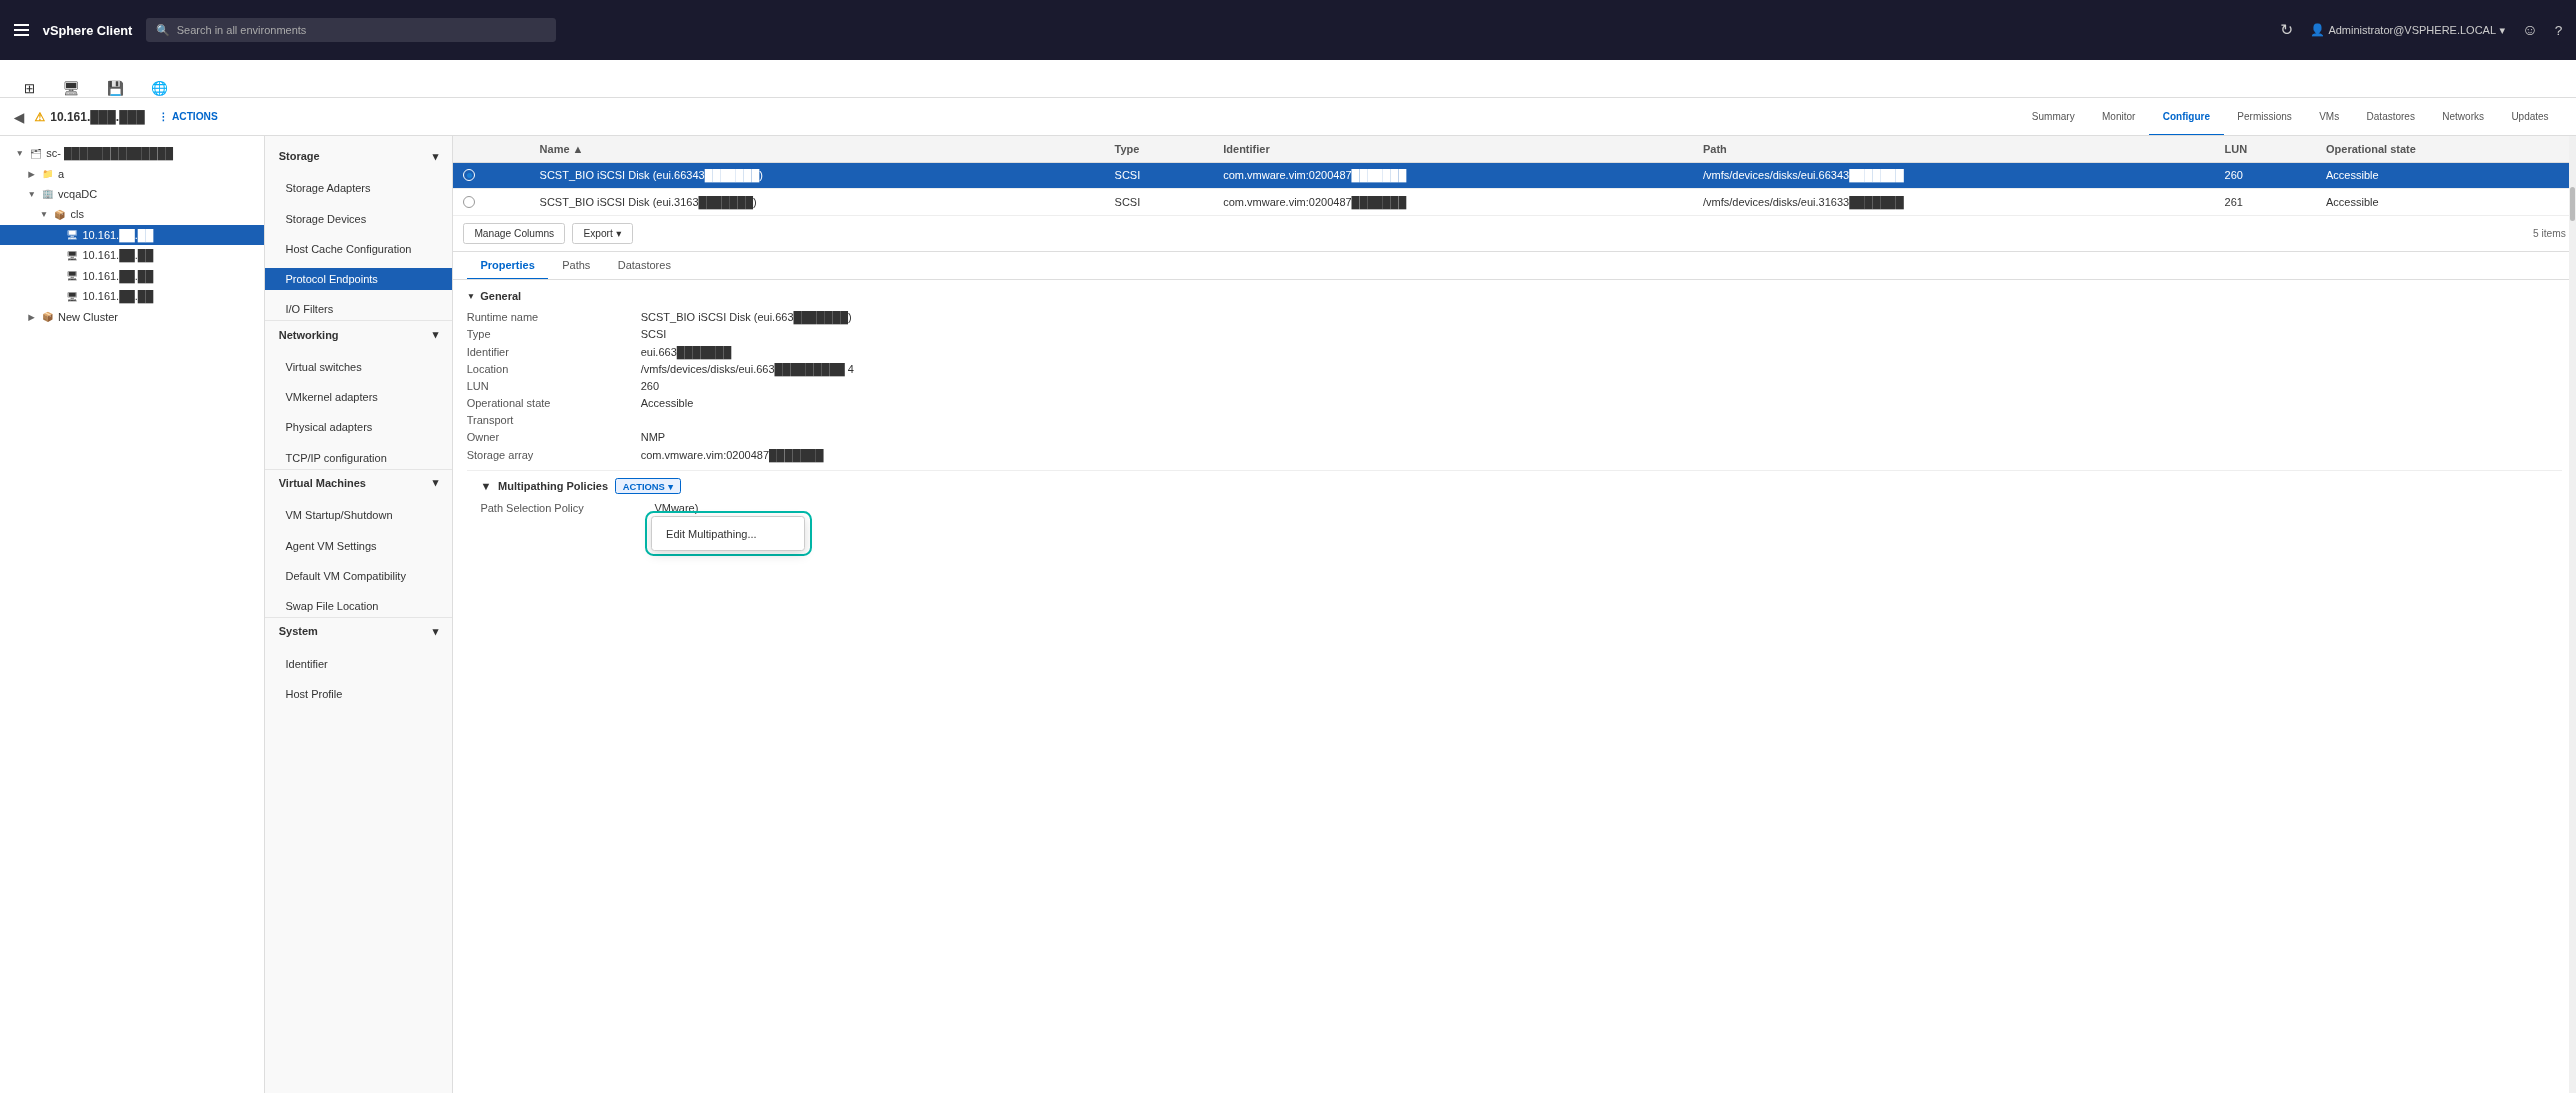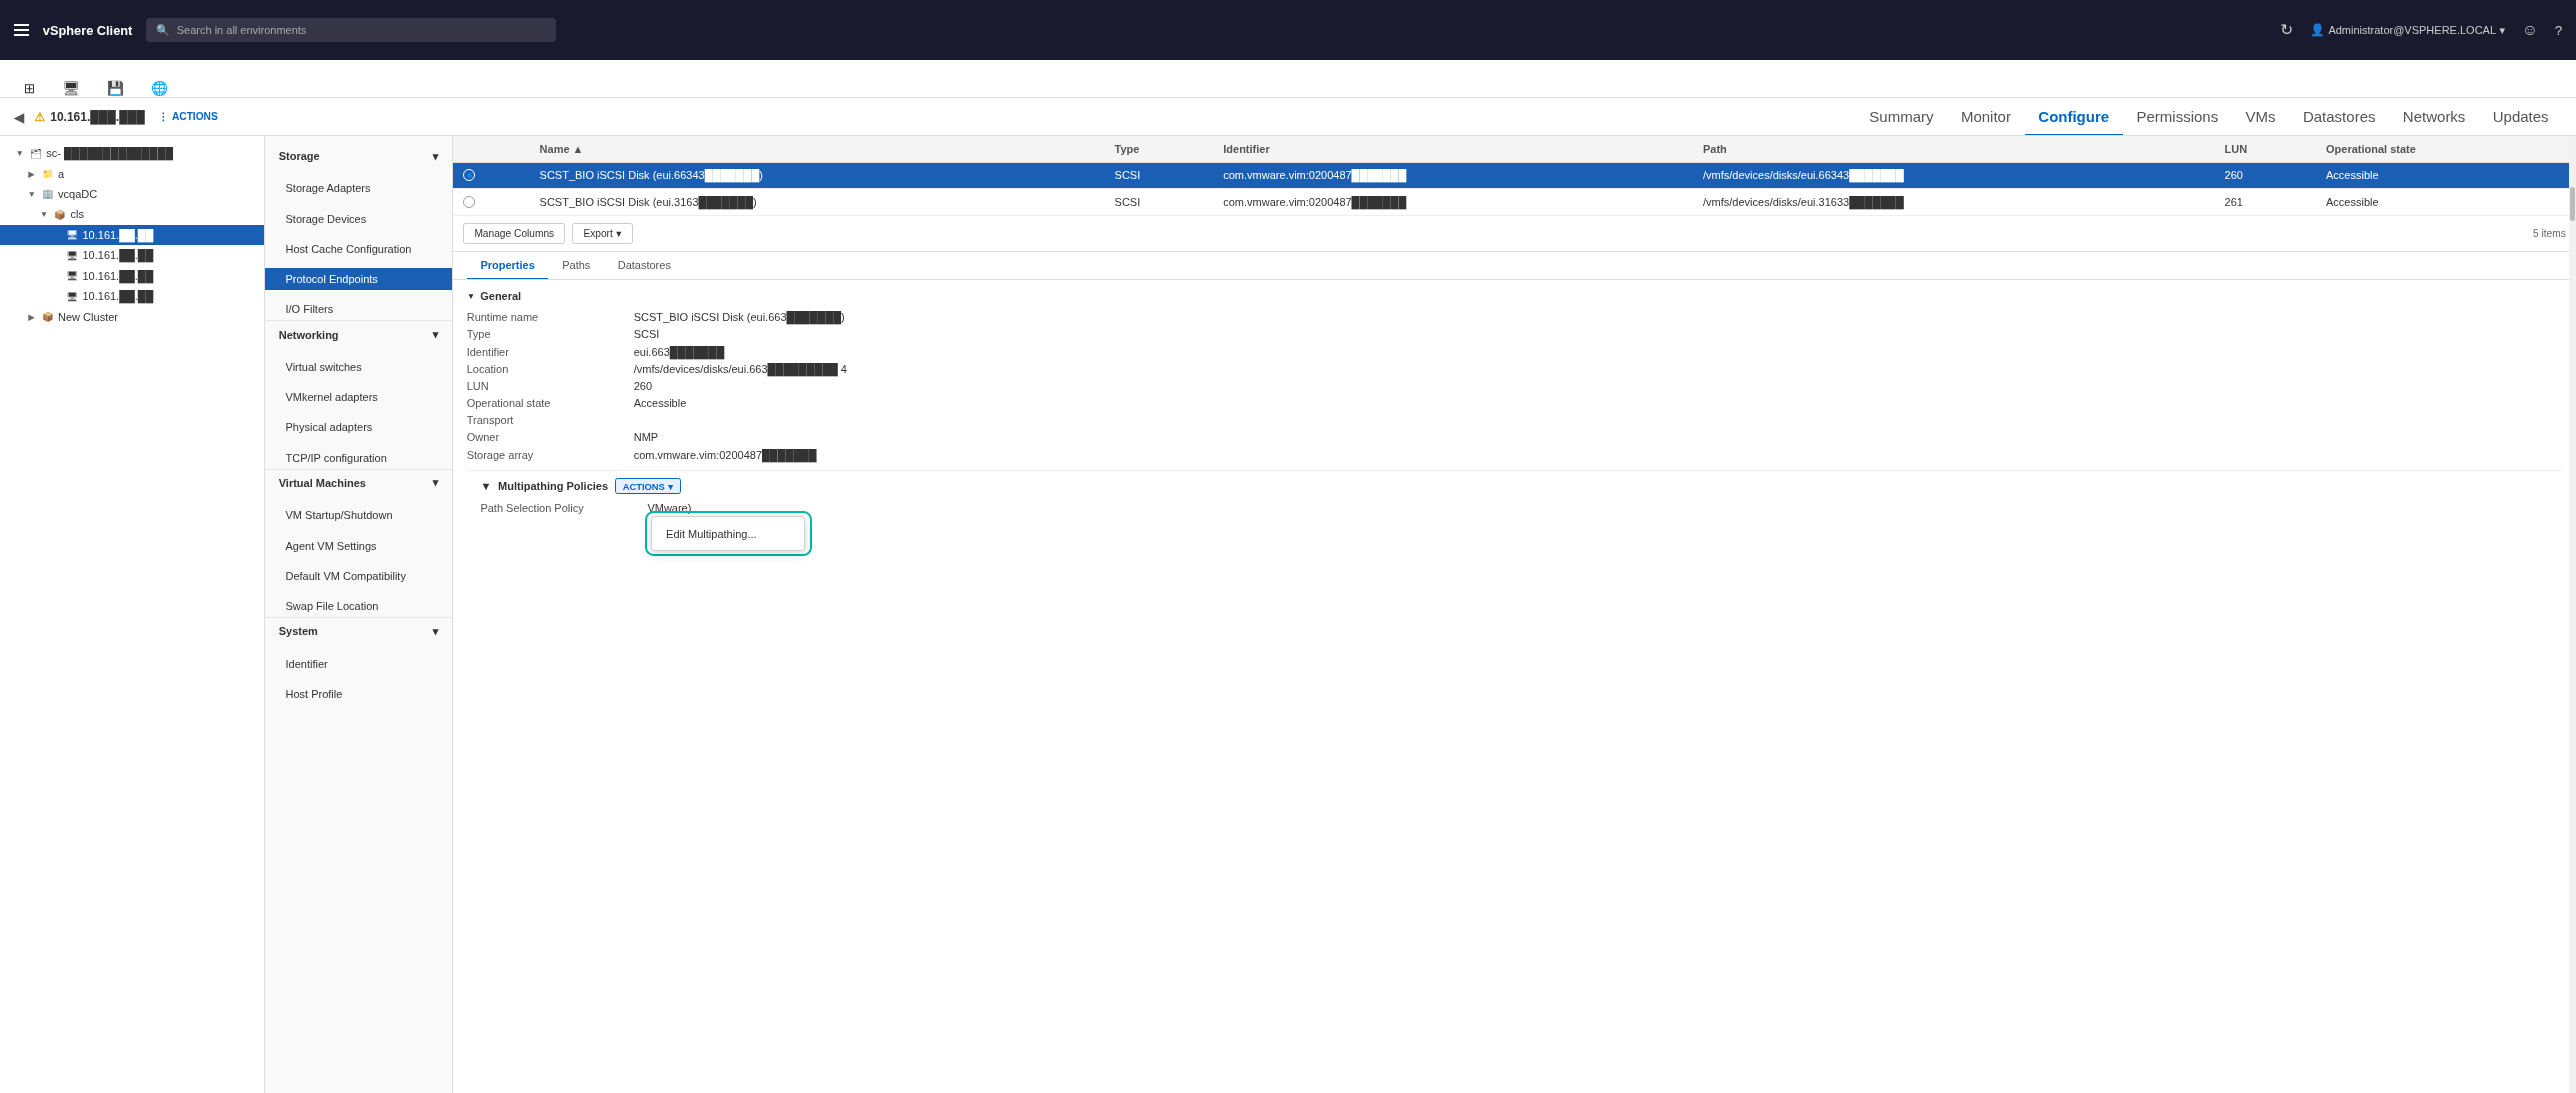--- a/index.html
+++ b/index.html
@@ -21,21 +21,21 @@
 
     
     .entitybar {
       display: flex; align-items: center; background: #fff; border-bottom: 0.9px solid #ddd;
       padding: 0 13.7px; height: 38px; gap: 0;
     }
     .entitybar-collapse { color: #555; cursor: pointer; margin-right: 10.2px; font-size: 13.7px; }
     .entity-name { font-size: 12px; font-weight: 600; color: #333; margin-right: 13.7px; display: flex; align-items: center; gap: 5.1px; }
     .entity-actions { color: #0066cc; font-size: 10.2px; font-weight: 600; cursor: pointer; display: flex; align-items: center; gap: 3.4px; margin-right: auto; }
     .tabs { display: flex; height: 100%; }
-    .tab { padding: 0 13.7px; display: flex; align-items: center; font-size: 15px; cursor: pointer; border-bottom: 1.7px solid transparent; color: #555; height: 100%; }
+    .tab { padding: 0 13.7px; display: flex; align-items: center; font-size: 10px; cursor: pointer; border-bottom: 1.7px solid transparent; color: #555; height: 100%; }
     .tab.active { border-bottom: 1.7px solid #0066cc; color: #0066cc; font-weight: 600; }
 
     
     .main-layout { display: flex; height: calc(100vh - 44px - 38px - 38px); }
 
     
     .sidebar-tree {
       width: 265px; min-width: 265px; background: #fff; border-right: 0.9px solid #ddd;
       overflow-y: auto; padding: 6.8px 0;
     }
@@ -91,21 +91,21 @@
     .items-count { margin-left: auto; font-size: 10.2px; color: #666; }
 
     
     .props-tabs { display: flex; border-bottom: 0.9px solid #ddd; padding: 0 13.7px; background: #fff; }
     .prop-tab { padding: 6.8px 13.7px; font-size: 11px; cursor: pointer; border-bottom: 1.7px solid transparent; color: #555; }
     .prop-tab.active { border-bottom: 1.7px solid #0066cc; color: #0066cc; font-weight: 600; }
 
     .props-content { padding: 10.2px 13.7px; }
     .section-title { display: flex; align-items: center; gap: 5.1px; font-weight: 700; font-size: 11px; color: #333; margin-bottom: 6.8px; }
     .section-title .collapse-arrow { font-size: 8.5px; }
-    .prop-row { display: grid; grid-template-columns: 154px 1fr; gap: 13px; padding: 2.6px 0; font-size: 11px; }
+    .prop-row { display: grid; grid-template-columns: 154px 1fr; gap: 20px; padding: 2.6px 0; font-size: 11px; }
     .prop-label { color: #555; }
     .prop-value { color: #333; }
 
     
     .multipath-section { padding: 6.8px 13.7px; border-top: 0.9px solid #eee; }
     .multipath-header { display: flex; align-items: center; gap: 6.8px; font-weight: 700; font-size: 11px; color: #333; margin-bottom: 5.1px; }
     .actions-badge {
       display: inline-flex; align-items: center; gap: 3.4px; background: #e8f0fe;
       border: 0.9px solid #0066cc; color: #0066cc; font-size: 9.4px; font-weight: 600;
       padding: 1.7px 6.8px; border-radius: 2.6px; cursor: pointer;

